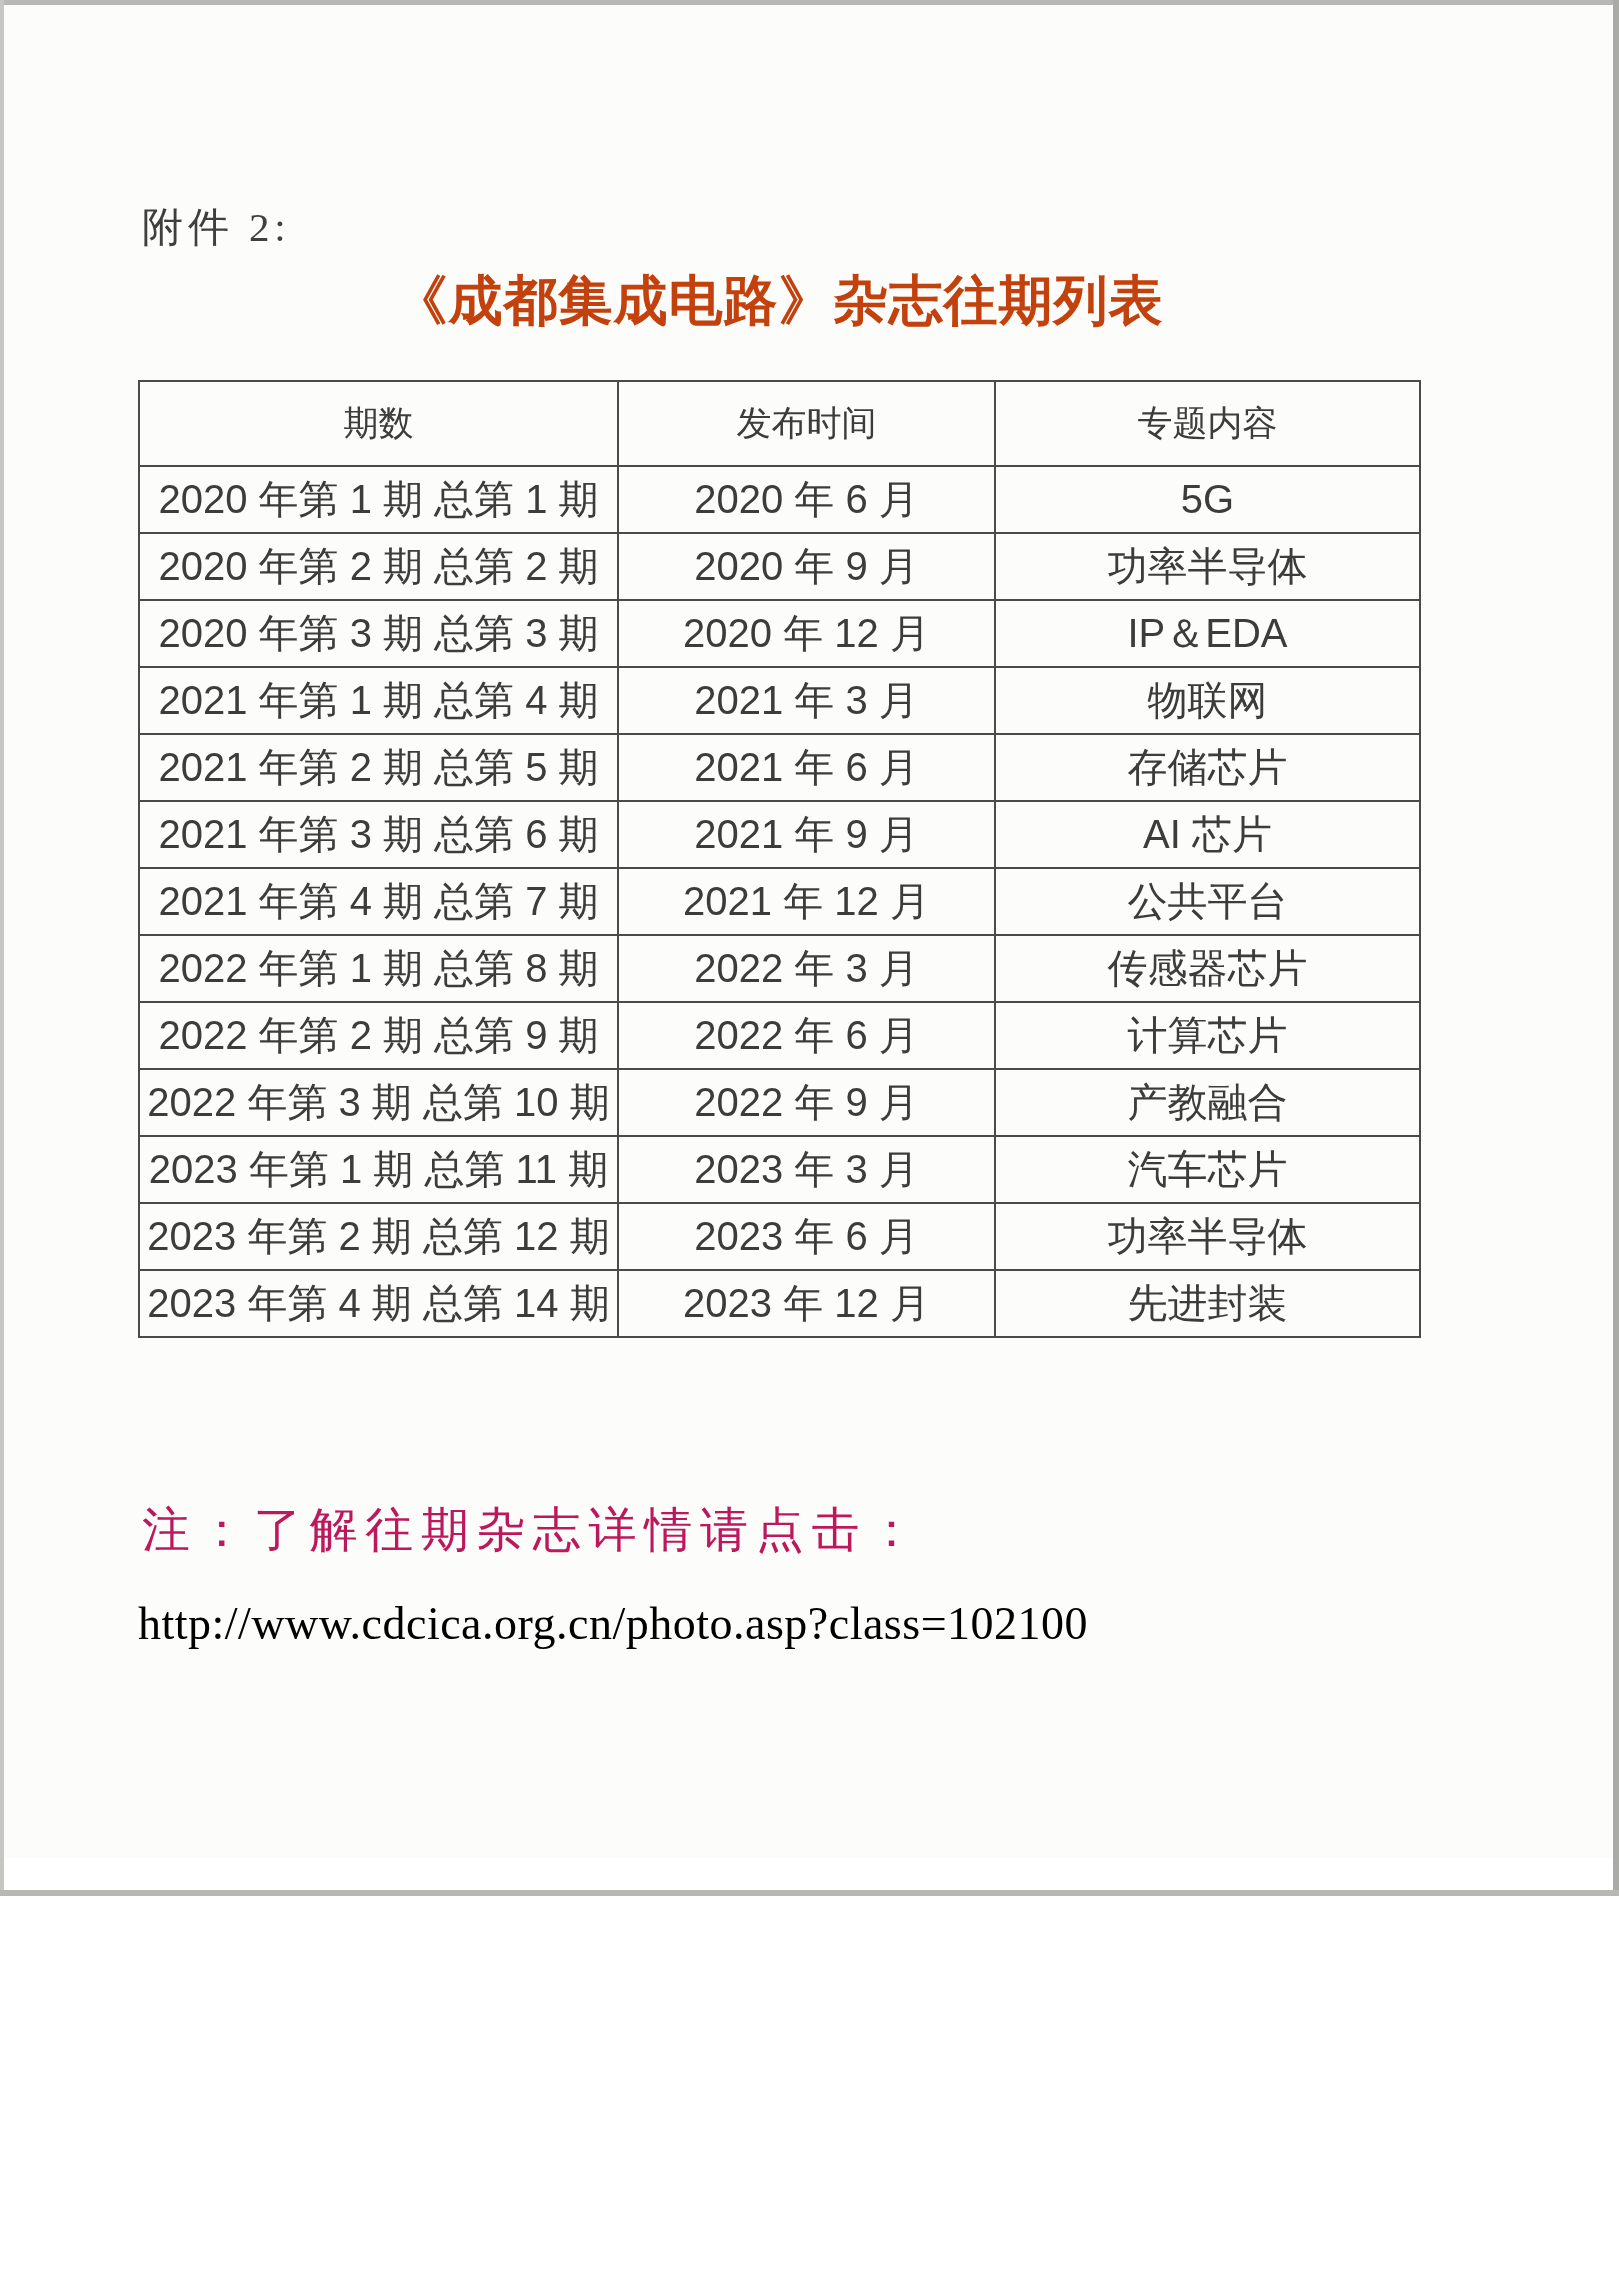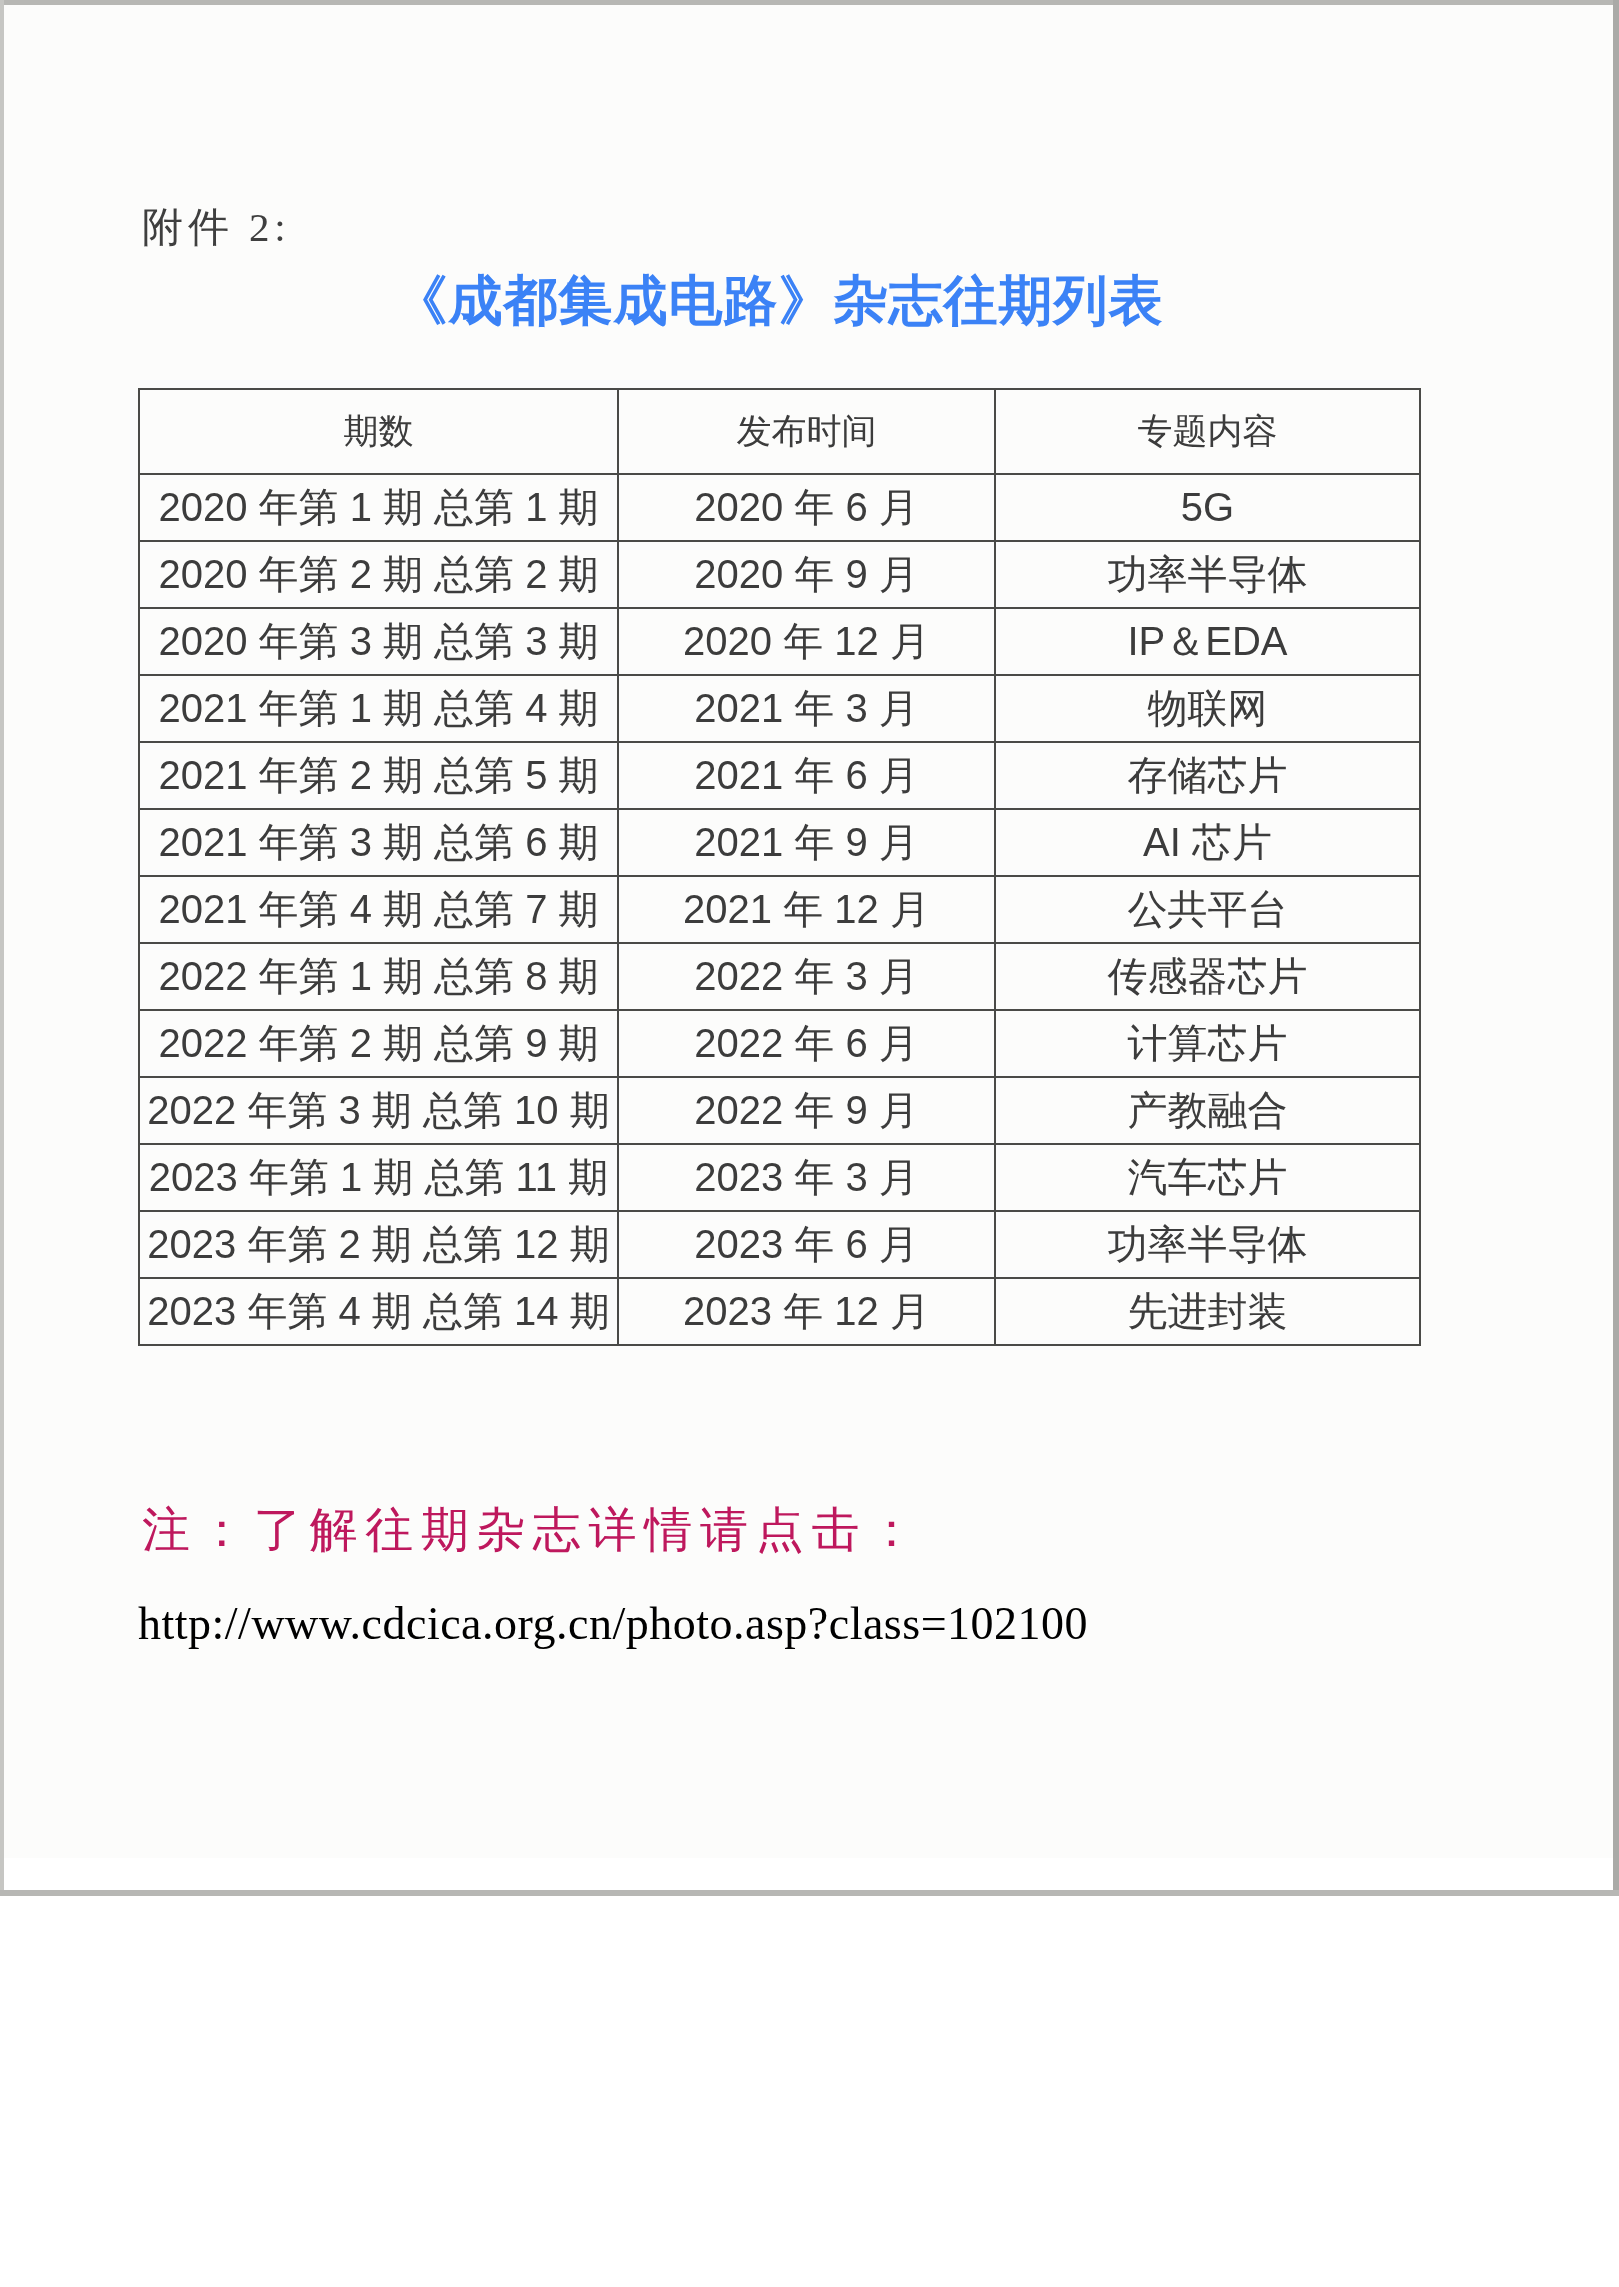--- a/index.html
+++ b/index.html
@@ -34,27 +34,27 @@
   }
   #doc-title {
     position: absolute;
     left: 138px;
     top: 265px;
     width: 1281px;
     text-align: center;
     font-size: 54px;
     font-weight: bold;
     letter-spacing: 1px;
-    color: #3b82f6;
+    color: #c2410c;
     white-space: nowrap;
   }
   #issues-table {
     position: absolute;
     left: 138px;
-    top: 388px;
+    top: 380px;
     width: 1281px;
     border-collapse: collapse;
     table-layout: fixed;
   }
   #issues-table th,
   #issues-table td {
     border: 2px solid #4a4a47;
     text-align: center;
     vertical-align: middle;
     font-family: "Liberation Sans", sans-serif;

